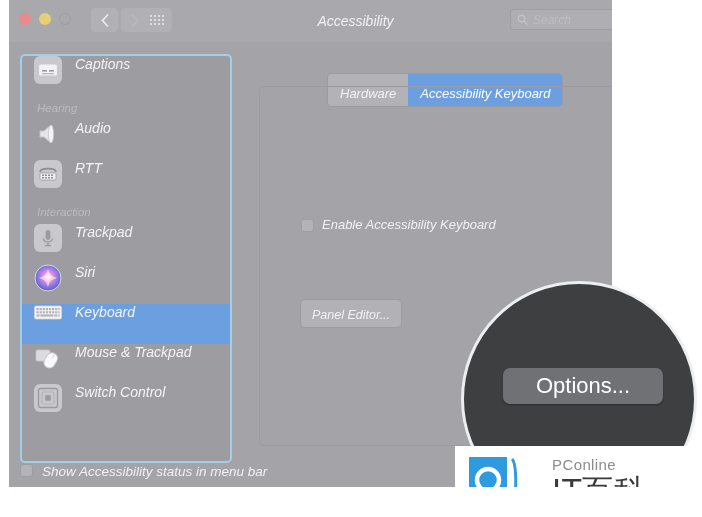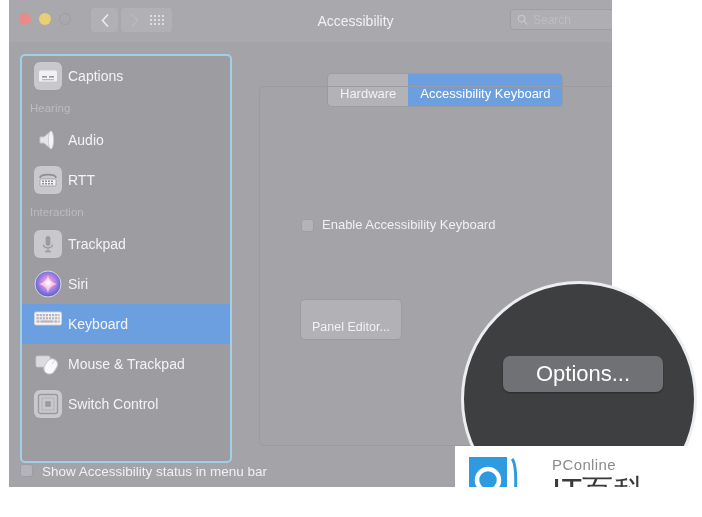--- a/index.html
+++ b/index.html
@@ -22,20 +22,21 @@
 
   
   .window {
     position: absolute;
     left: 9px;
     top: 0px;
     width: 603px;
     height: 487px;
     background: #8b5cf6;
     overflow: hidden;
+    font-style: italic;
   }
 
   
   .toolbar {
     position: absolute;
     left: 0;
     top: 0;
     width: 693px;
     height: 42px;
     background: #a8a8ad;
@@ -157,37 +158,37 @@
   }
   .sidebar-scroll {
     position: absolute;
     left: 0;
     top: 0;
     width: 208px;
     height: 405px;
   }
   .side-item {
     display: flex;
-    align-items: center;
+    align-items: flex-start;
     height: 40px;
     padding-left: 12px;
     box-sizing: border-box;
-    gap: 6px;
+    gap: 13px;
   }
   .side-item.selected {
     background: #6b9fe0;
   }
   .side-label {
     color: #f4f4f6;
     font-size: 14px;
   }
   .side-head {
     color: #bbbbc0;
     font-size: 11.5px;
-    padding-left: 8px;
+    padding-left: 15px;
     height: 24px;
     display: flex;
     align-items: center;
   }
 
   .sicon {
     width: 28px;
     height: 28px;
     flex: 0 0 28px;
     position: relative;
@@ -276,21 +277,21 @@
 
   .pbtn {
     position: absolute;
     left: 41px;
     top: 213px;
     background: #b1b1b6;
     border-radius: 4px;
     box-shadow: 0 0 0 1px #9b9ba1;
     color: #f2f2f4;
     font-size: 12.5px;
-    padding: 20px 11px 5px 11px;
+    padding: 8px 11px 5px 11px;
   }
 
   
   .bottomrow {
     position: absolute;
     left: 11px;
     top: 422px;
     display: flex;
     align-items: flex-start;
     gap: 9px;
@@ -306,21 +307,21 @@
     height: 236px;
     border-radius: 50%;
     background: #3d3f41;
     border: 3px solid #eceef0;
     box-sizing: border-box;
     overflow: hidden;
   }
   .mag-btn {
     position: absolute;
     left: 39px;
-    top: 72px;
+    top: 84px;
     width: 160px;
     height: 36px;
     border-radius: 7px;
     background: #6f7174;
     box-shadow: 0 1px 2px rgba(0,0,0,0.35);
     display: flex;
     align-items: center;
     justify-content: center;
     color: #ffffff;
     font-size: 22px;

